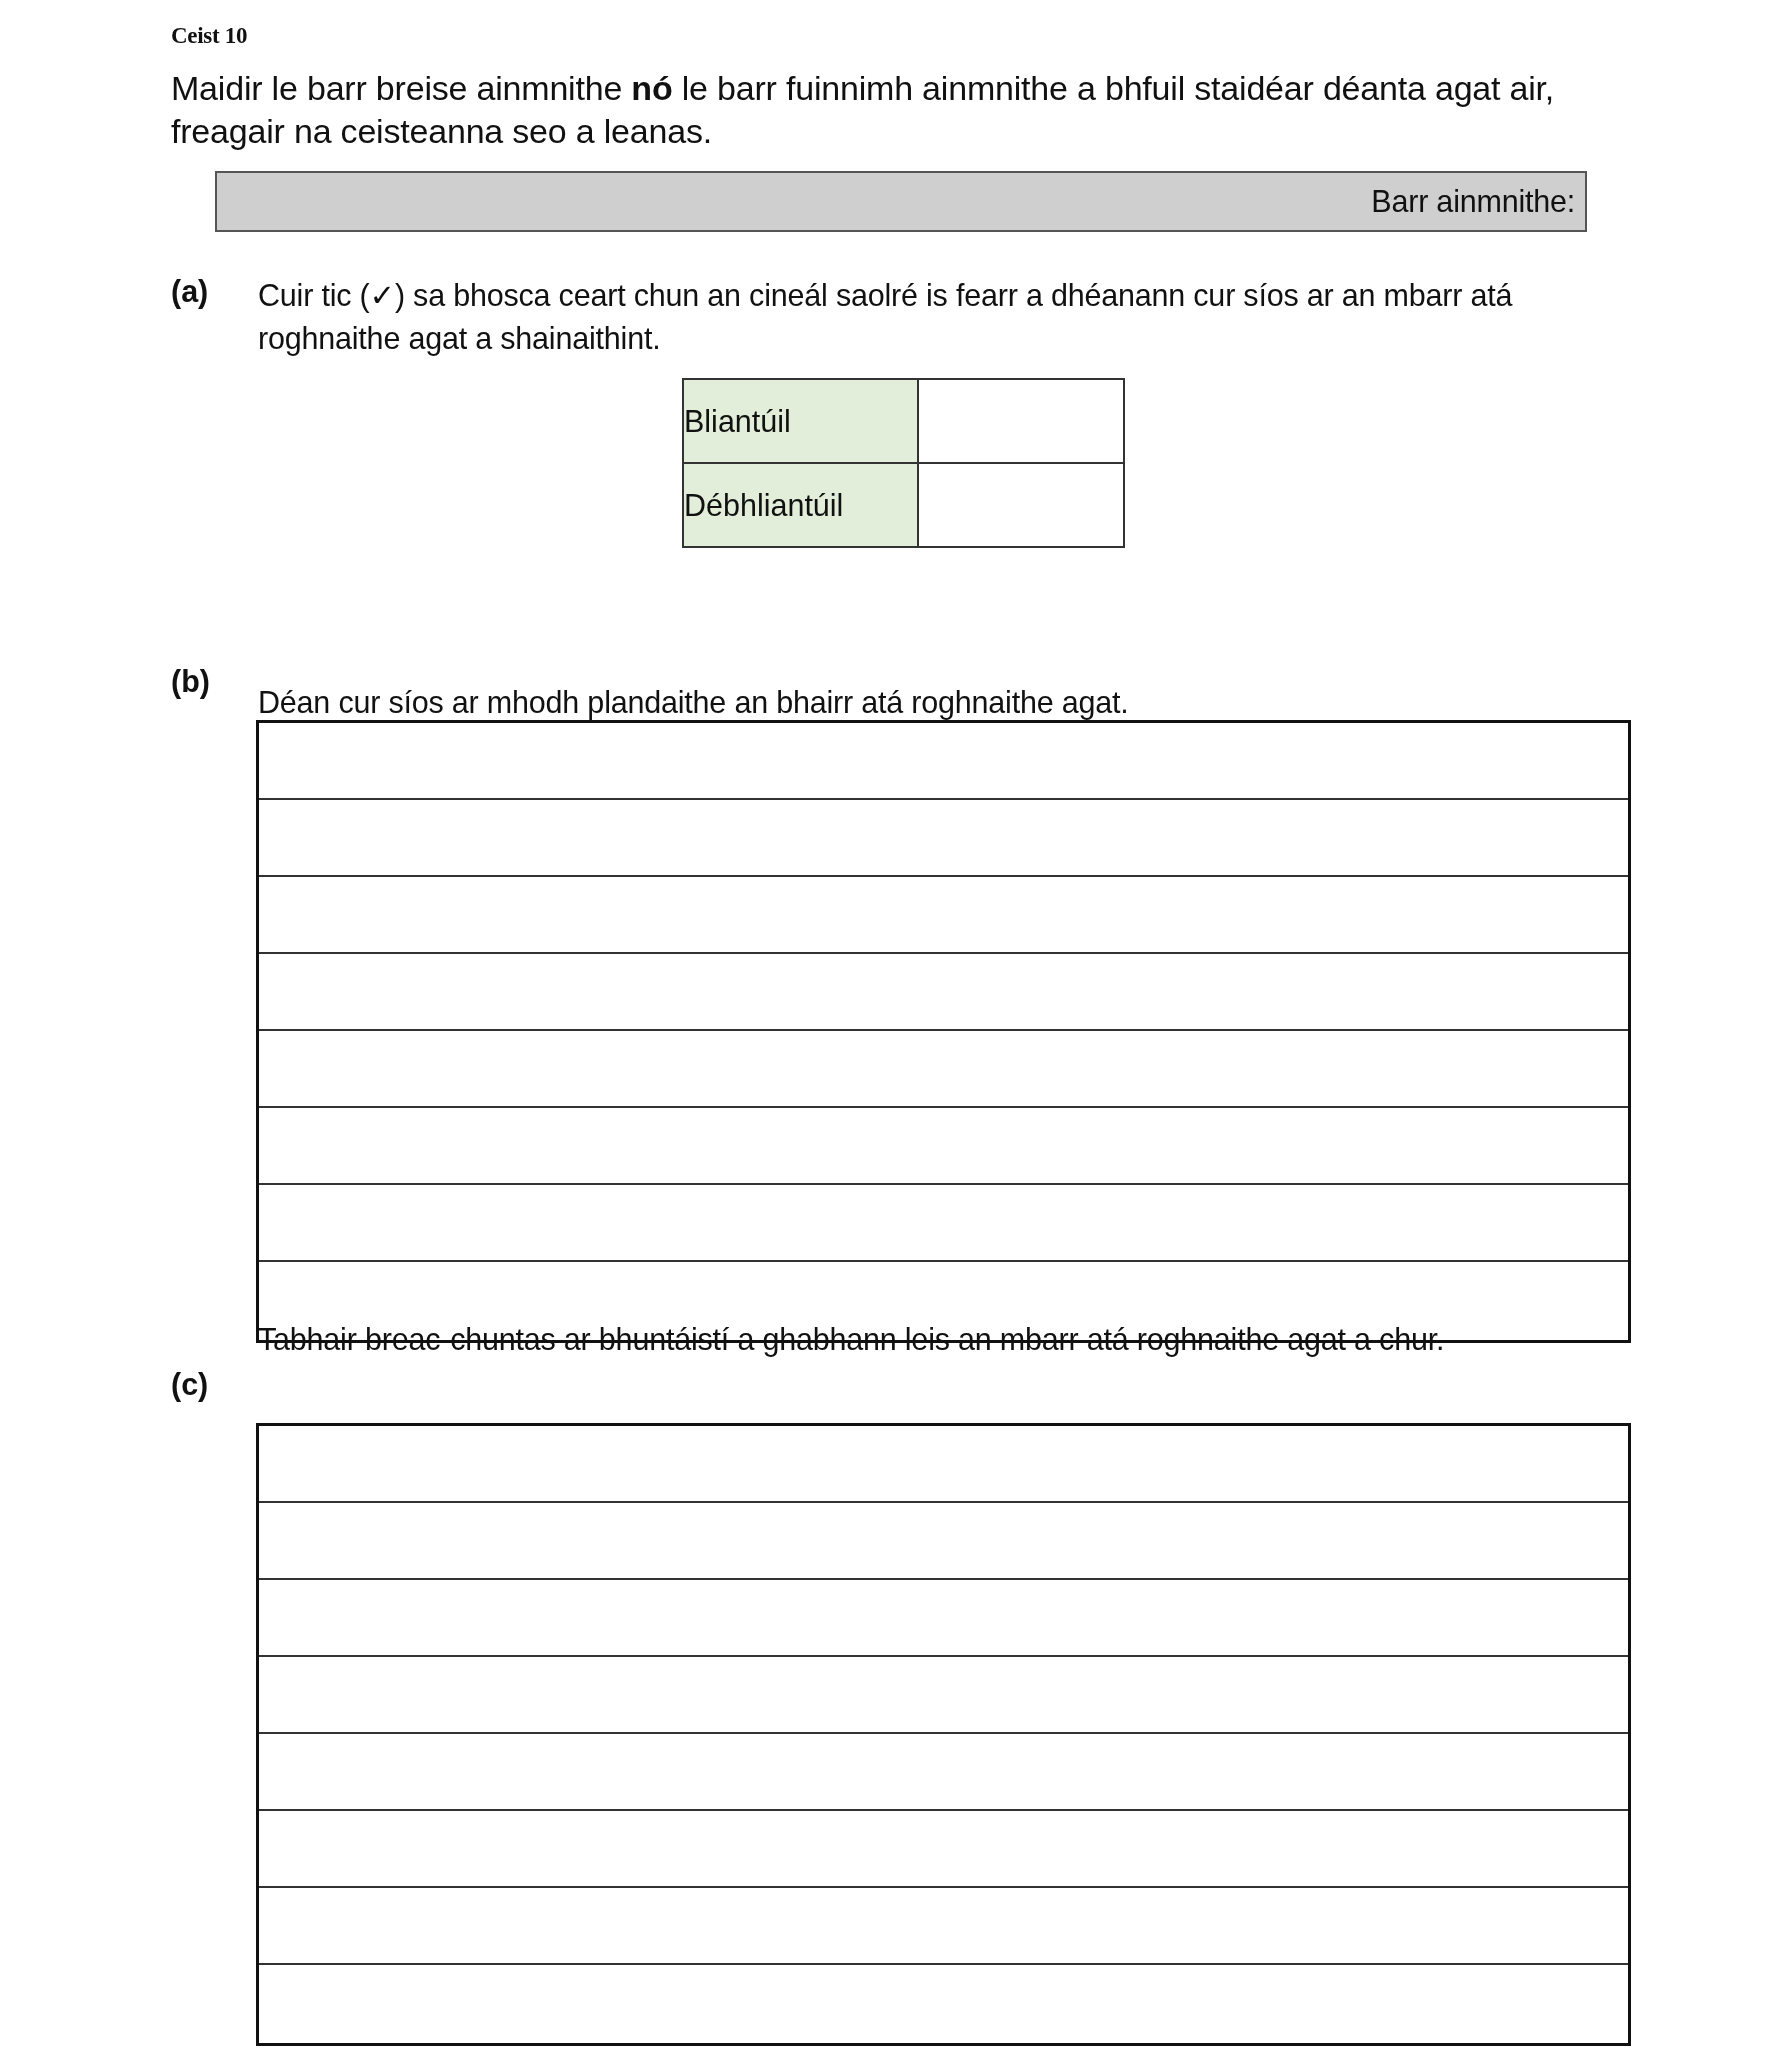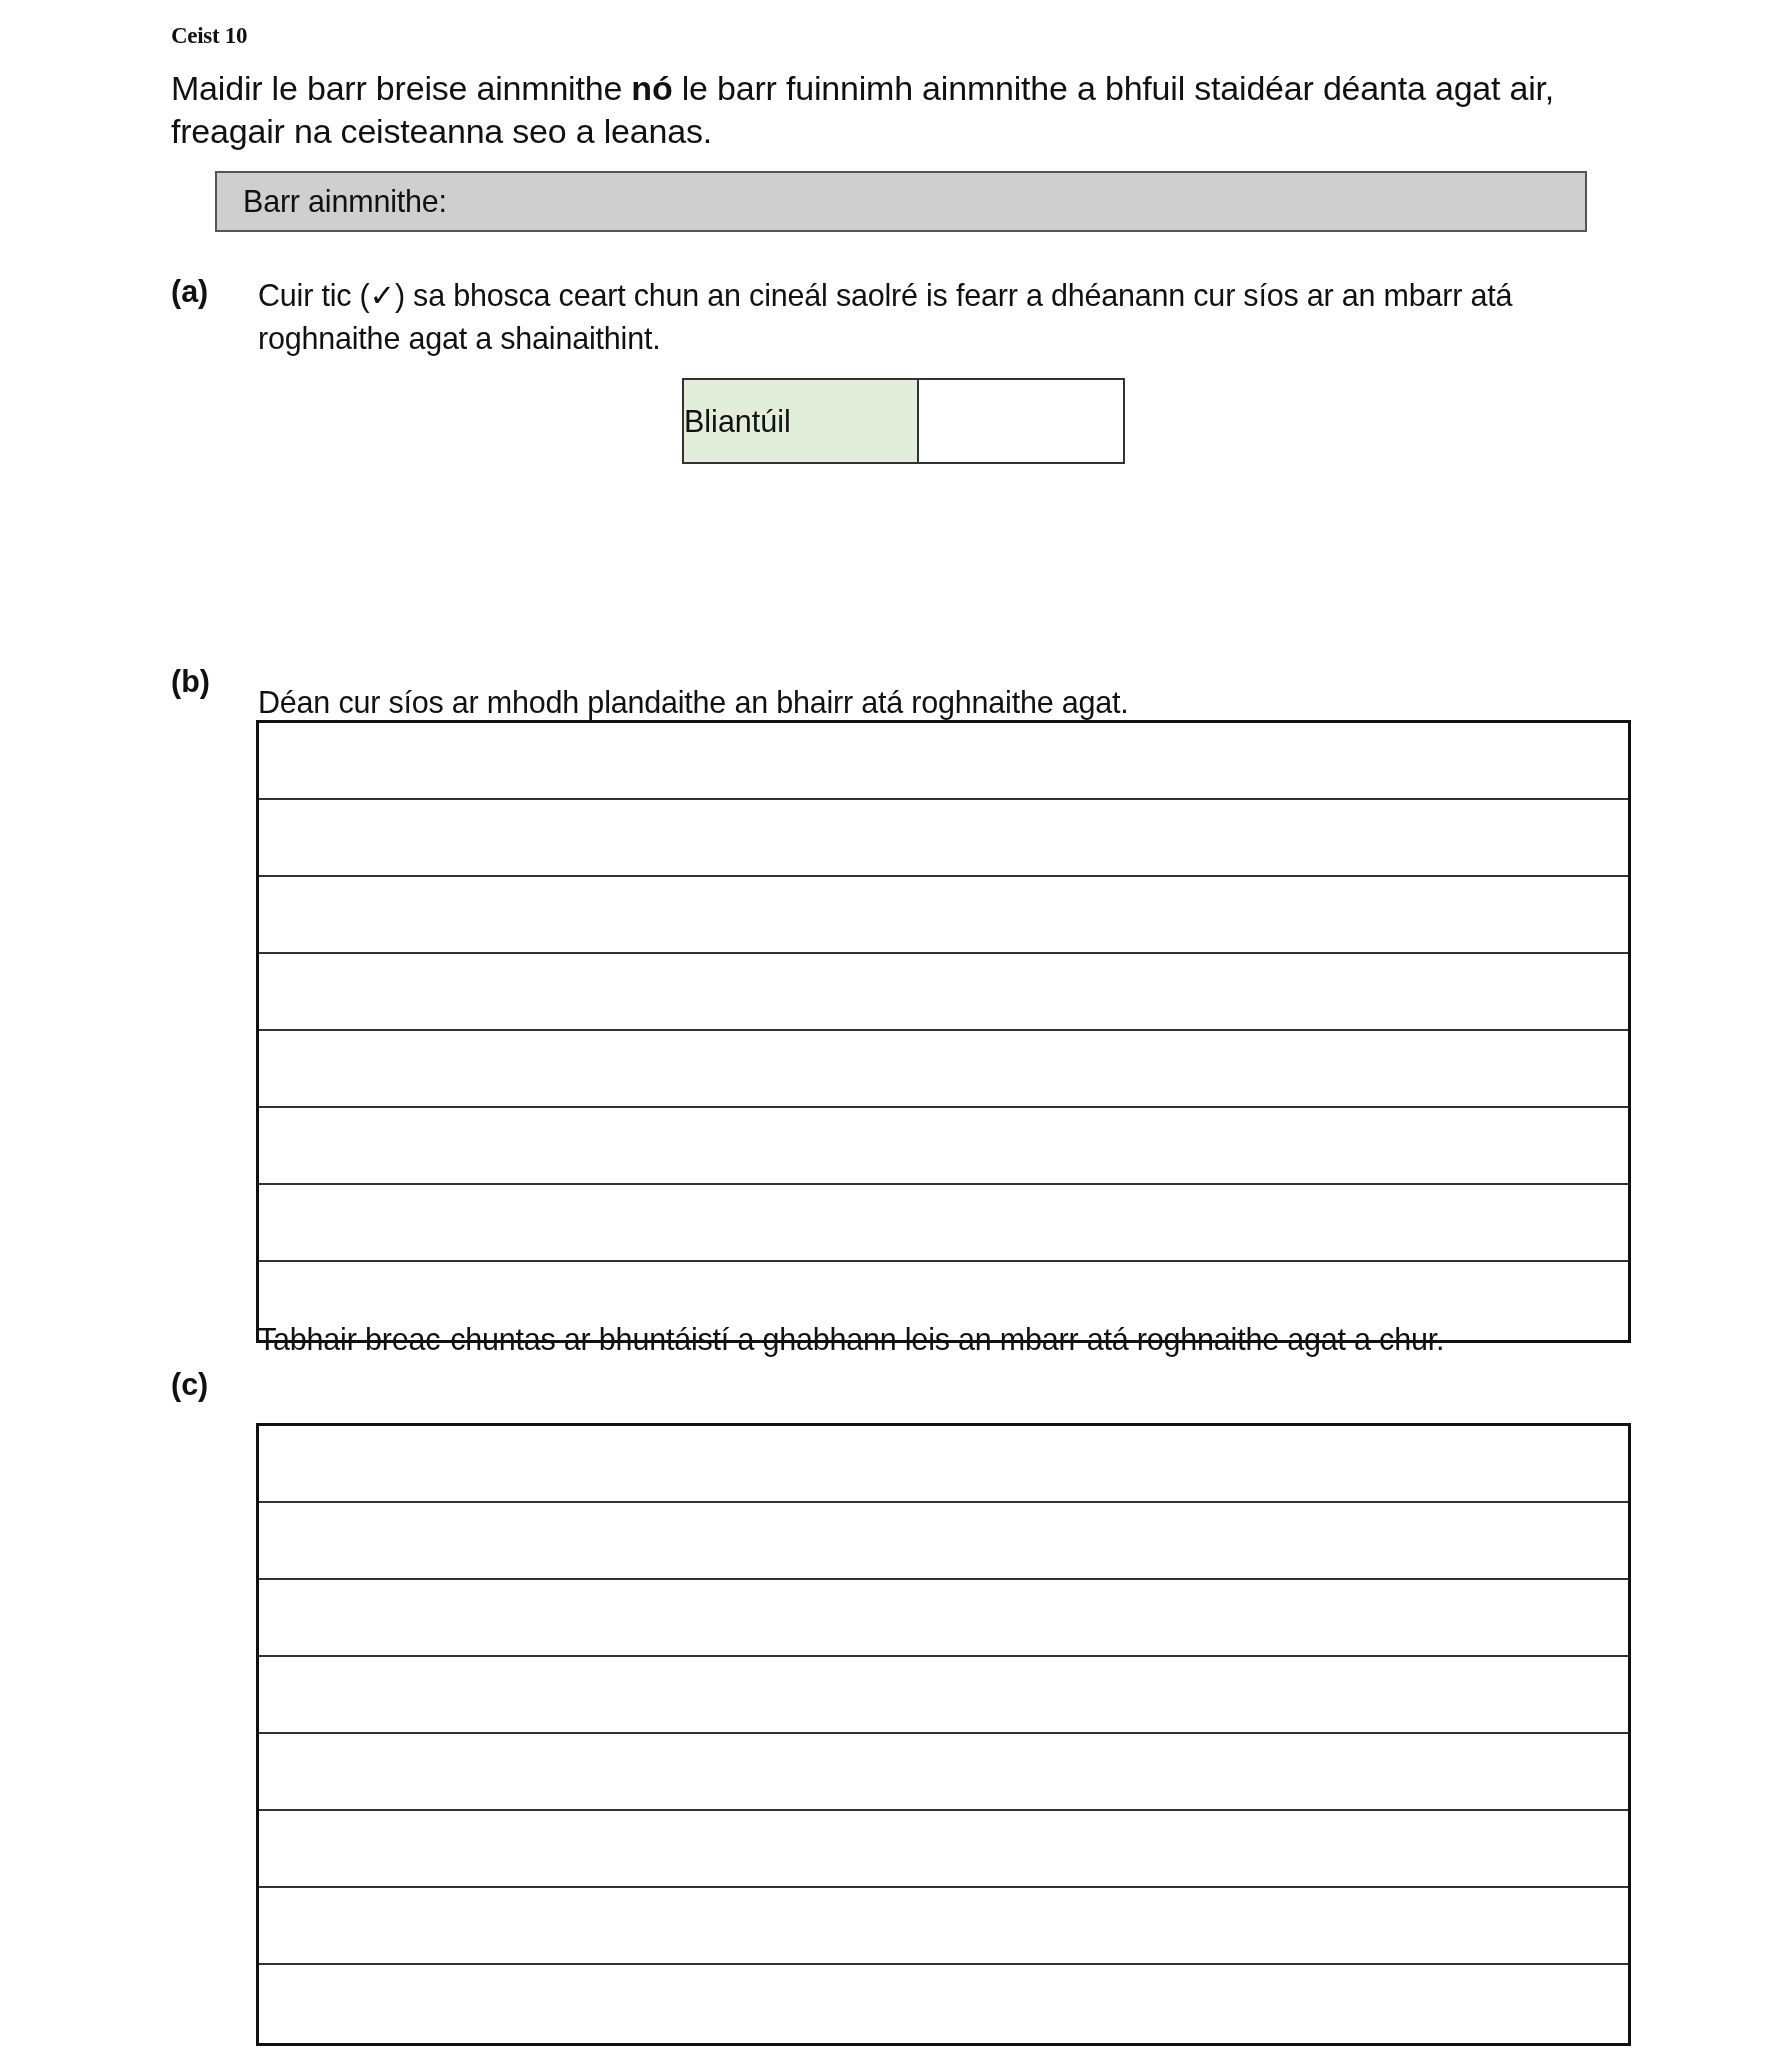--- a/index.html
+++ b/index.html
@@ -8,22 +8,22 @@
     font-family:"Liberation Sans", "DejaVu Sans", sans-serif;
     color:#111;
   }
   .abs { position:absolute; }
   .title { left:171px; top:23px; font-size:23px; font-weight:bold; letter-spacing:-0.3px;font-family:Liberation Serif, serif; }
   .intro { left:171px; top:67px; font-size:34px; line-height:43px; width:1458px; letter-spacing:-0.2px; }
   .intro b { font-weight:bold; }
   .crop-box {
     left:215px; top:171px; width:1372px; height:61px;
     background:#d0cfd0; border:2px solid #555; box-sizing:border-box;
-    display:flex; align-items:center; padding-left:26px;
-    font-size:30.5px; letter-spacing:-0.2px;
+    display:flex; align-items:center; padding-left:13px;
+    font-size:30.5px; letter-spacing:-0.2px;justify-content:flex-end;
   }
   .qlabel { font-size:30.5px; font-weight:bold; left:171px; }
   .qtext { font-size:30.5px; line-height:43px; left:258px; width:1379px; letter-spacing:-0.2px; }
   .lc-table {
     left:682px; top:378px; border-collapse:collapse;
   }
   .lc-table td {
     border:2px solid #333; height:84px; box-sizing:border-box;
     font-size:30.5px; text-align:left; padding:0;
   }
@@ -52,20 +52,24 @@
 
 <div class="abs qlabel" style="top:274px;">(a)</div>
 <div class="abs qtext" style="top:274px;">Cuir tic (✓) sa bhosca ceart chun an cineál saolré is fearr a dhéanann cur síos ar an mbarr atá roghnaithe agat a shainaithint.</div>
 
 <table class="abs lc-table">
   <tbody>
       <tr>
     <td class="lbl">Bliantúil</td>
     <td class="box"></td>
   </tr>
+  <tr>
+    <td class="lbl">Débhliantúil</td>
+    <td class="box"></td>
+  </tr>
 </tbody>
   </table>
 
 <div class="abs qlabel" style="top:664px;">(b)</div>
 <div class="abs qtext" style="top:664px;margin-top:17px;">Déan cur síos ar mhodh plandaithe an bhairr atá roghnaithe agat.</div>
 
 <div class="abs answer-box" style="top:720px;height:623px;">
   <div class="answer-line"></div>
   <div class="answer-line"></div>
   <div class="answer-line"></div>

